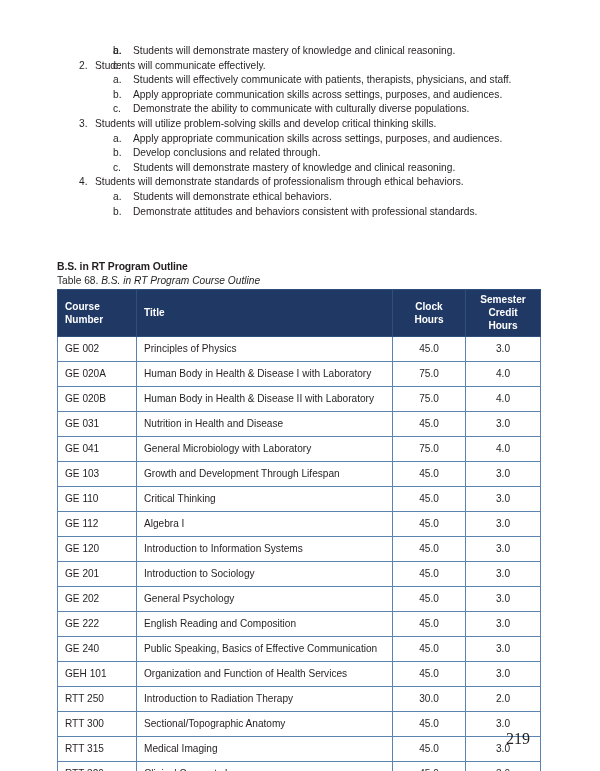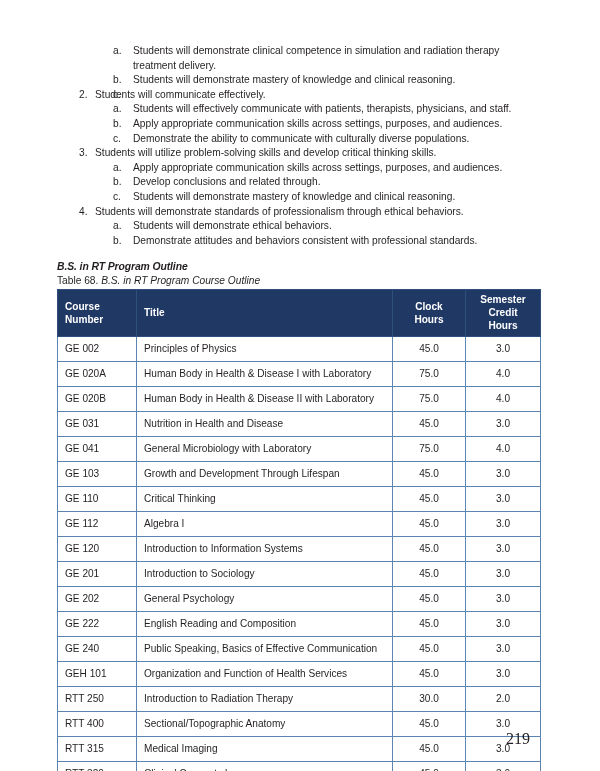--- a/index.html
+++ b/index.html
@@ -53,21 +53,20 @@
 
   
   .section-heading {
     position: absolute;
     left: 57px;
     top: 261px;
     font-size: 10.4px;
     font-weight: bold;
     color: #231f20;
     letter-spacing: -0.1px;
-    font-style: italic;
   }
 
   
   .table-caption {
     position: absolute;
     left: 57px;
     top: 275px;
     font-size: 10.2px;
     color: #231f20;
     white-space: nowrap;
@@ -128,21 +127,20 @@
   }
 </style>
 </head>
 <body>
 
 <div class="page">
 
   <div class="outcomes">
       <div class="li lvl2">
         <span class="marker">a.</span>
-        <span class="txt">Students will demonstrate clinical competence in simulation and radiation therapy treatment delivery.</span>
       </div>
       <div class="li lvl2">
         <span class="marker">b.</span>
         <span class="txt">Students will demonstrate mastery of knowledge and clinical reasoning.</span>
       </div>
       <div class="li lvl2">
         <span class="marker">c.</span>
       </div>
       <div class="li lvl1">
         <span class="marker">2.</span>
@@ -297,21 +295,21 @@
           <td class="mid">45.0</td>
           <td class="mid">3.0</td>
         </tr>
         <tr>
           <td class="num">RTT 250</td>
           <td class="title">Introduction to Radiation Therapy</td>
           <td class="mid">30.0</td>
           <td class="mid">2.0</td>
         </tr>
         <tr>
-          <td class="num">RTT 400</td>
+          <td class="num">RTT 300</td>
           <td class="title">Sectional/Topographic Anatomy</td>
           <td class="mid">45.0</td>
           <td class="mid">3.0</td>
         </tr>
         <tr>
           <td class="num">RTT 315</td>
           <td class="title">Medical Imaging</td>
           <td class="mid">45.0</td>
           <td class="mid">3.0</td>
         </tr>

